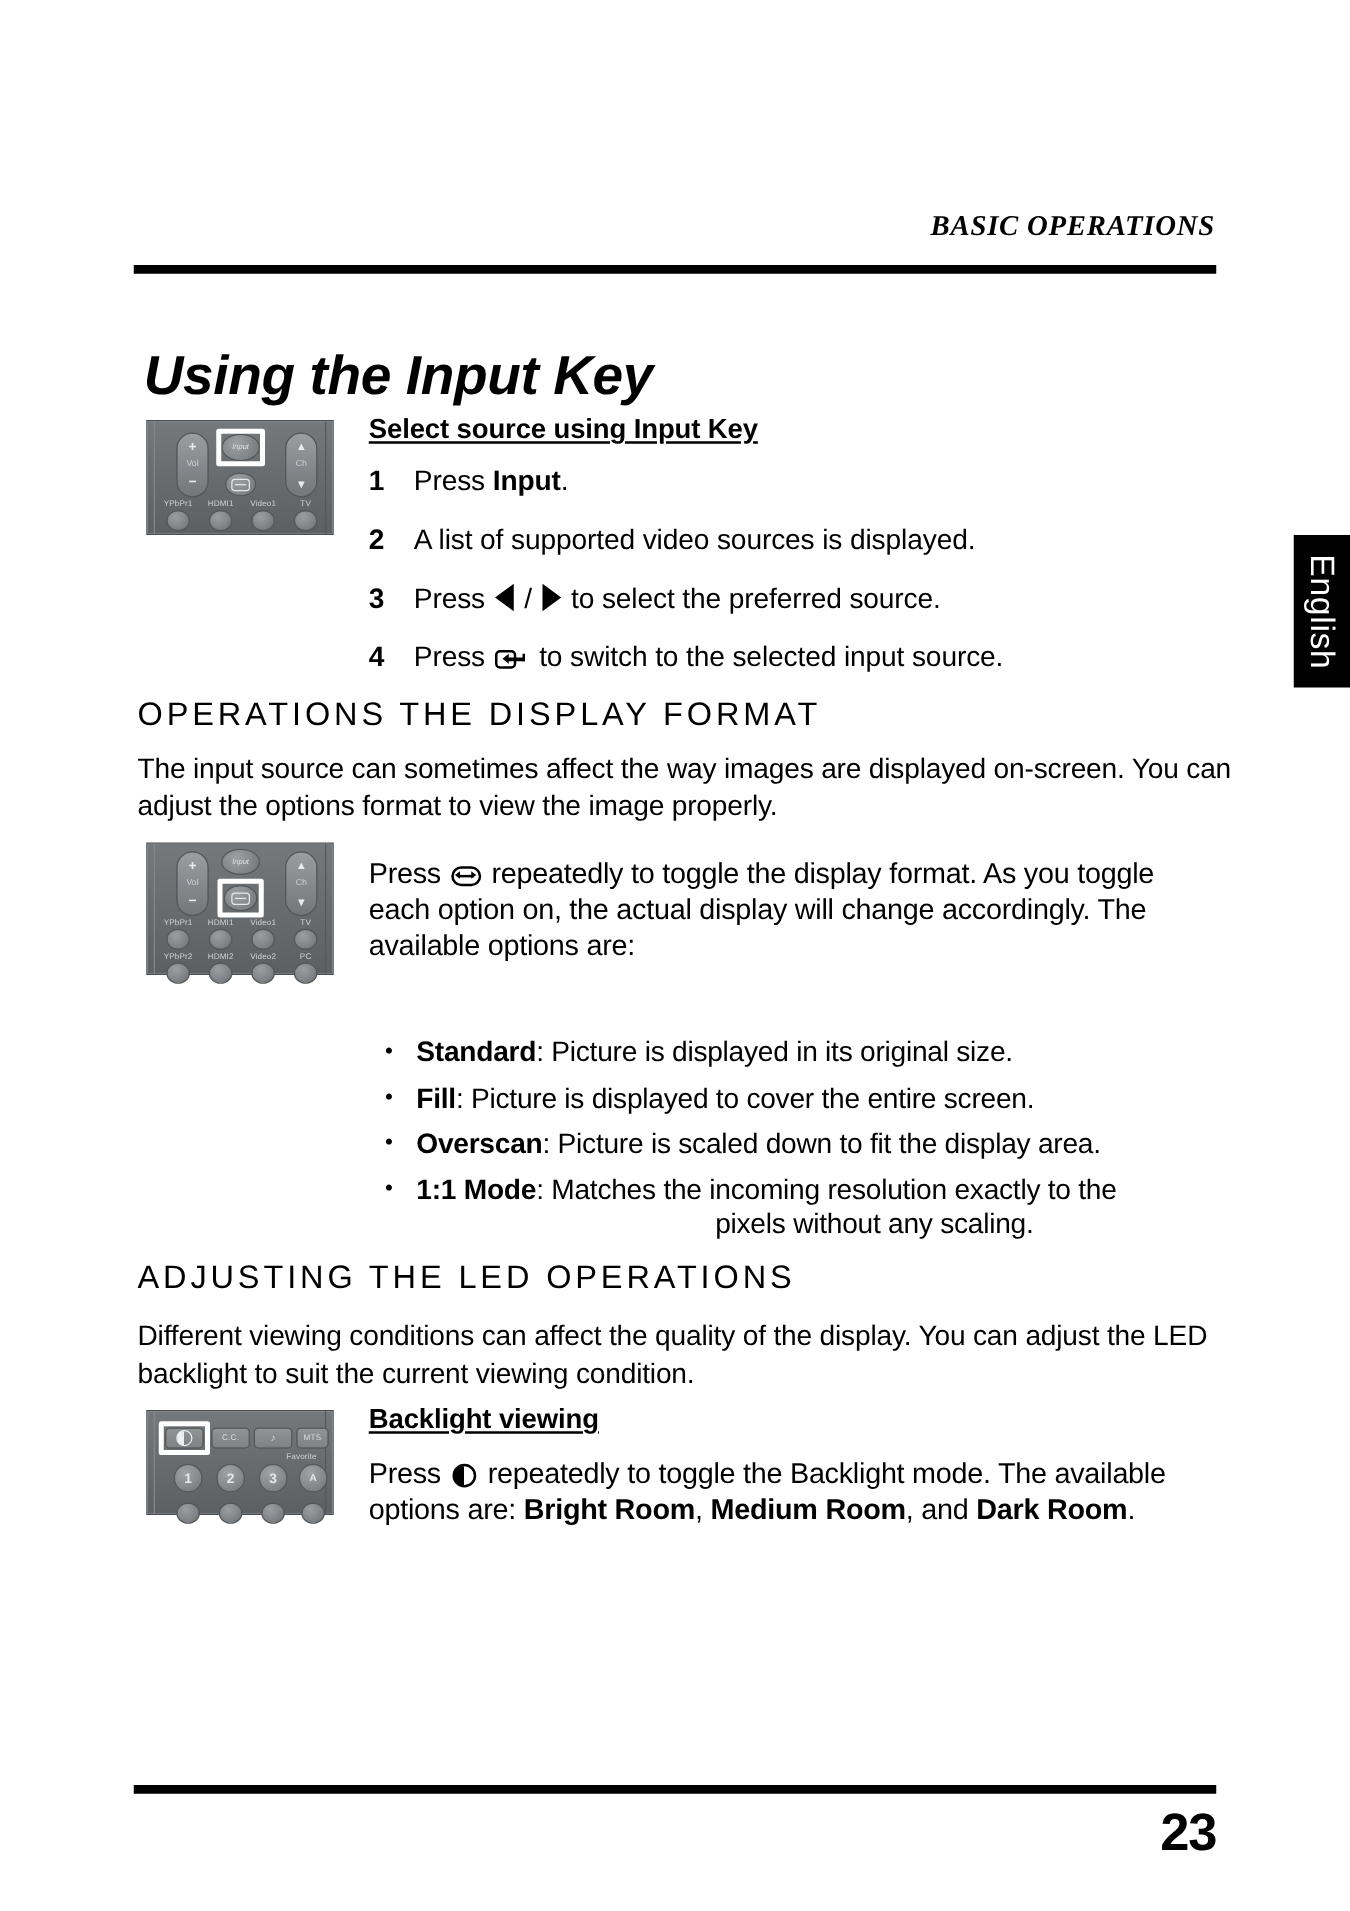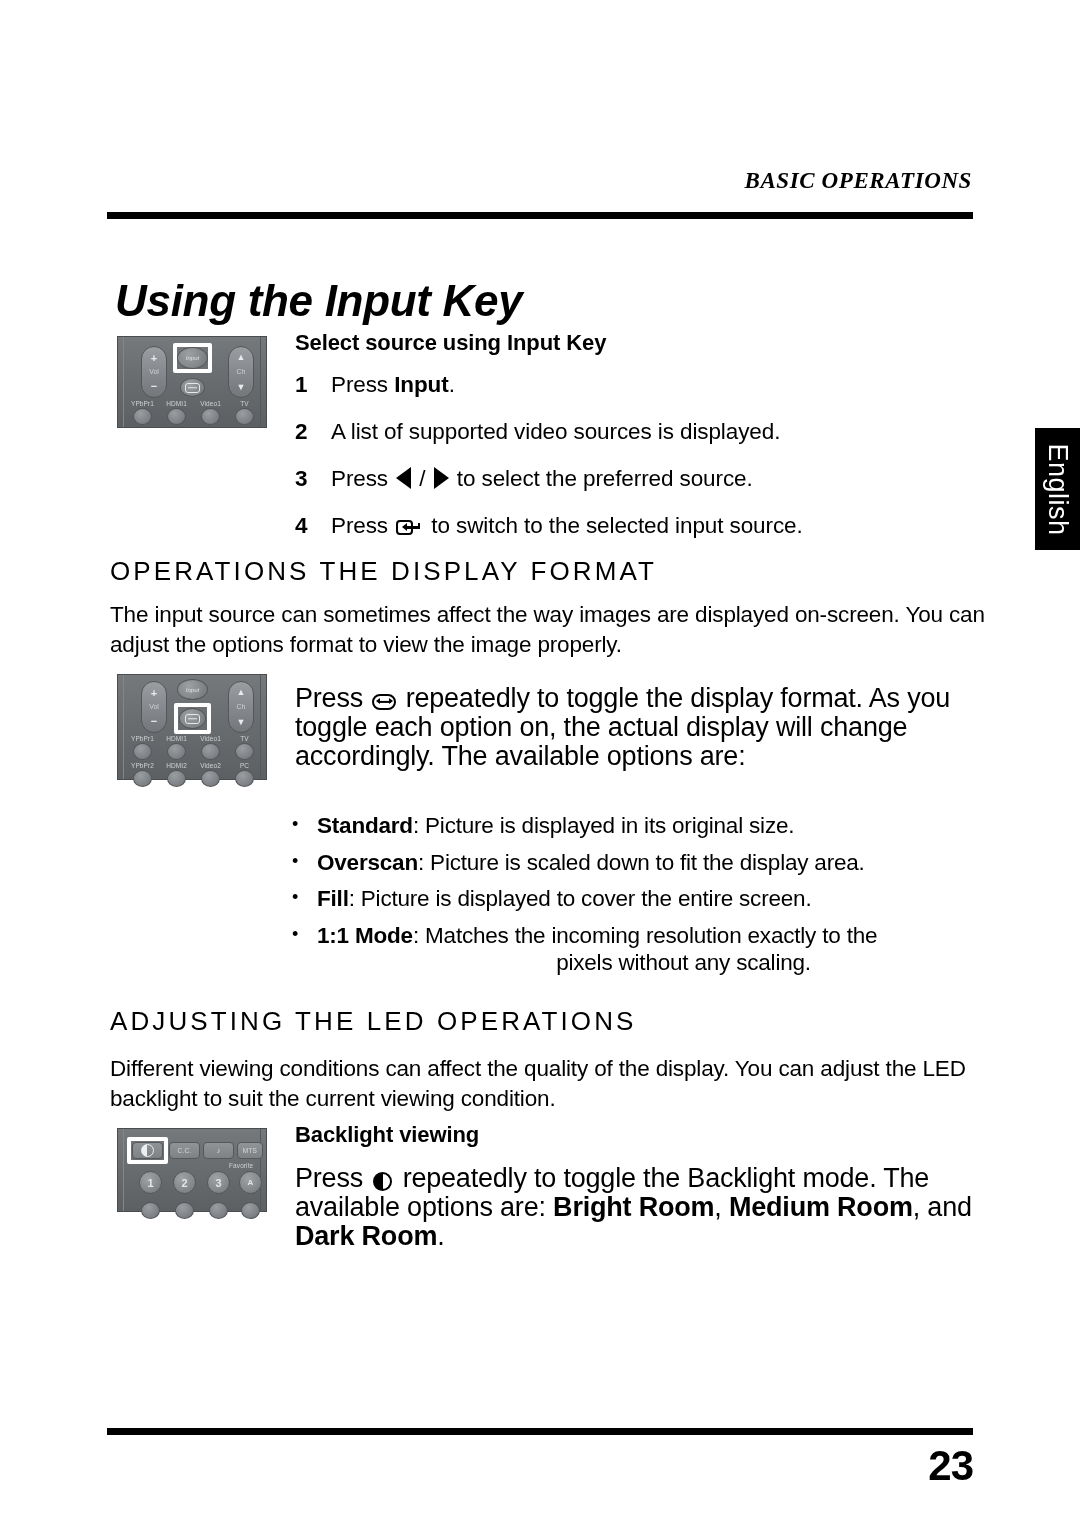--- a/index.html
+++ b/index.html
@@ -112,20 +112,21 @@
     line-height: 30px;
     letter-spacing: -0.15px;
   }
   #par-format { top: 600px; }
   #par-backlight { top: 1054px; }
 
   
   .subhead {
     font-size: 22px;
     font-weight: bold;
+    text-decoration: underline;
     text-underline-offset: 3px;
     letter-spacing: -0.1px;
   }
 
   .block { position: absolute; }
   #block-input   { left: 110px; top: 330px; }
   #block-format  { left: 110px; top: 668px; }
   #block-back    { left: 110px; top: 1122px; }
 
   .block-text {
@@ -152,32 +153,32 @@
   }
   .steps li .num {
     position: absolute;
     left: 0;
     top: 0;
     font-weight: bold;
   }
 
   .para {
     margin: 16px 0 0 0;
-    font-size: 27px;
+    font-size: 23px;
     line-height: 29px;
     letter-spacing: -0.2px;
   }
 
   
   .bullets {
     position: absolute;
     left: 290px;
     top: 812px;
     width: 700px;
-    margin: 0;
+    margin: 16px;
     padding: 0;
     list-style: none;
   }
   .bullets li {
     position: relative;
     padding-left: 27px;
     font-size: 22.5px;
     line-height: 27px;
     margin-bottom: 9.5px;
     letter-spacing: -0.2px;
@@ -553,22 +554,22 @@
       <div class="src-dot" style="left:117px;top:95px;"></div>
     </div>
 
     <div class="block-text">
       <p class="para"><span>Press </span><span class="ico-format"><span class="ar-l"></span><span class="ar-r"></span></span><span> repeatedly to toggle the display format. As you toggle each option on, the actual display will change accordingly. The available options are:</span></p>
     </div>
   </div>
 
   <ul class="bullets">
     <li><b>Standard</b><span>: Picture is displayed in its original size.</span></li>
+    <li><b>Fill</b><span>: Picture is displayed to cover the entire screen.</span></li>
     <li><b>Overscan</b><span>: Picture is scaled down to fit the display area.</span></li>
-    <li><b>Fill</b><span>: Picture is displayed to cover the entire screen.</span></li>
     <li><b>1:1 Mode</b><span>: Matches the incoming resolution exactly to the</span><span class="cont">pixels without any scaling.</span></li>
   </ul>
 
   <div class="section-head" id="sec-backlight">ADJUSTING THE LED OPERATIONS</div>
   <div class="body-par" id="par-backlight">Different viewing conditions can affect the quality of the display. You can adjust the LED backlight to suit the current viewing condition.</div>
 
   <div class="block" id="block-back">
 
     <div class="remote remote-3">
       <div class="inner-edge"></div>

